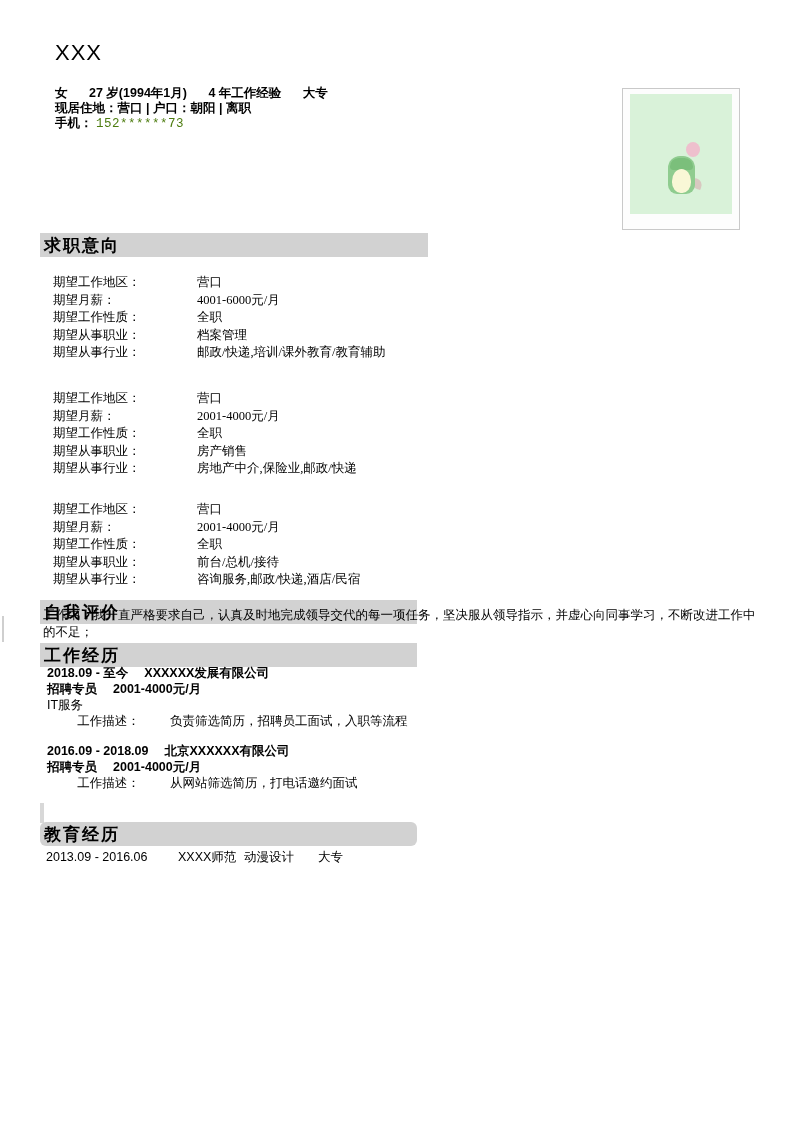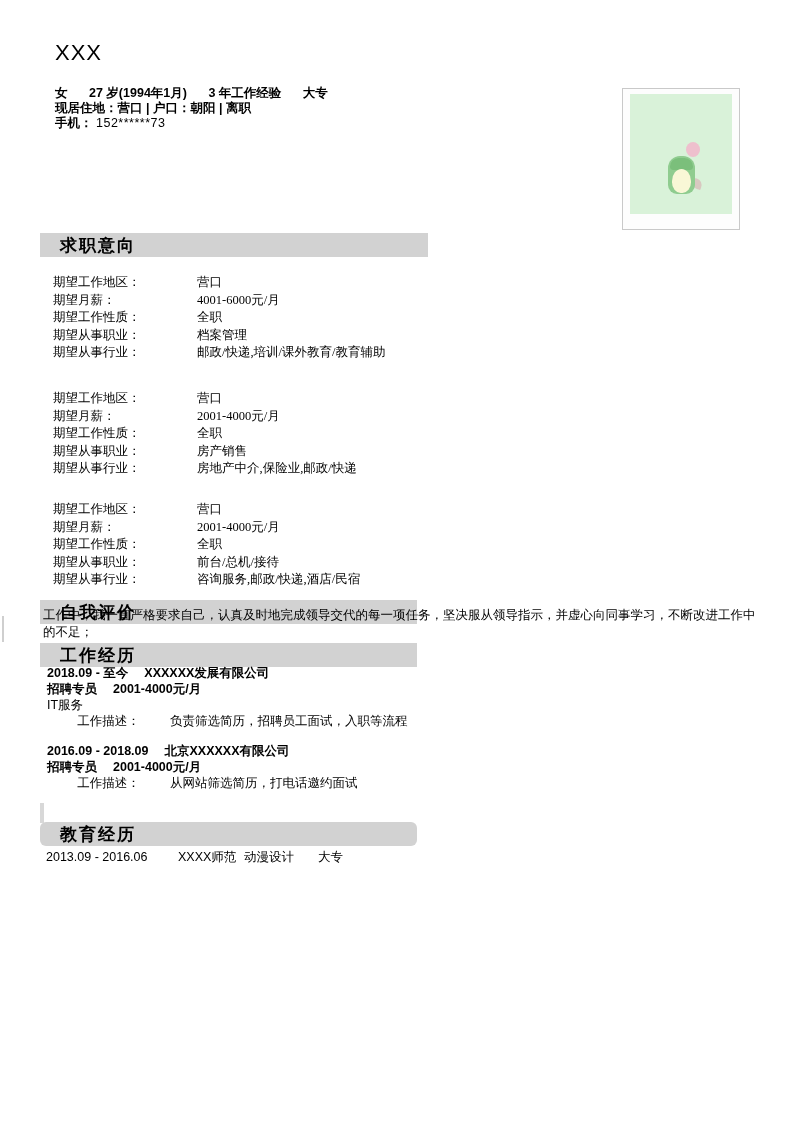--- a/index.html
+++ b/index.html
@@ -14,42 +14,42 @@
   
   .name{
     position:absolute;left:55px;top:40px;
     font-size:22px;font-weight:normal;letter-spacing:1px;
   }
   .hdr-line{position:absolute;left:55px;font-size:12.5px;font-weight:bold;line-height:15px;}
   .hdr-line.l1{top:86px;}
   .hdr-line.l2{top:101px;}
   .hdr-line.l3{top:116px;font-weight:bold;}
   .hdr-line .part{margin-right:18px;}
-  .phone-num{font-weight:normal;color:#000000;letter-spacing:0.5px;}
+  .phone-num{font-weight:normal;color:#4d7c0f;letter-spacing:0.5px;font-family:Liberation Mono, monospace;}
   
   .photo{
     position:absolute;left:622px;top:88px;width:118px;height:142px;
     background:#fdfdfd;border:1px solid #c9c9c9;box-sizing:border-box;
     padding:5px 7px 15px 7px;
   }
   .photo-inner{position:relative;width:100%;height:100%;background:#d9f2d9;}
   .balloon{position:absolute;right:32px;top:48px;width:14px;height:15px;border-radius:50%;background:#eec0cd;}
   .pet-body{
     position:absolute;left:38px;top:62px;width:27px;height:38px;
     background:#8fcc8f;border-radius:12px 12px 9px 9px;
   }
   .pet-head{position:absolute;left:2px;top:2px;width:23px;height:12px;background:#7bbf7b;border-radius:10px 10px 4px 4px;}
   .pet-belly{position:absolute;left:4px;bottom:1px;width:19px;height:24px;background:#f9f7d6;border-radius:50% 50% 45% 45%;}
   .pet-tail{position:absolute;left:63px;top:85px;width:9px;height:10px;background:#d8c8c0;border-radius:2px 70% 10% 60%;transform:rotate(18deg);}
   
   .bar{
     position:absolute;left:40px;height:24px;background:#d2d2d2;
     display:flex;align-items:center;
     font-size:17px;font-weight:bold;letter-spacing:2px;
-    padding-left:20px;box-sizing:border-box;
+    padding-left:4px;box-sizing:border-box;
   }
   
   .kv-block{position:absolute;left:53px;width:700px;}
   .kv{display:flex;font-size:12.5px;line-height:17.5px;font-family:Liberation Serif, serif;}
   .kv .k{width:144px;flex-shrink:0;}
   .kv .v{flex:1;}
   
   .para{
     position:absolute;left:43px;width:716px;
     font-size:12.5px;line-height:16.5px;
@@ -72,21 +72,21 @@
 </head>
 <body>
 
 <div class="page">
 
   <div class="name">XXX</div>
 
   <div class="hdr-line l1">
     <span class="part">女</span>
     <span class="part">27 岁(1994年1月)</span>
-    <span class="part">3 年工作经验</span>
+    <span class="part">4 年工作经验</span>
     <span class="part">大专</span>
   </div>
 
   <div class="hdr-line l2">现居住地：营口 | 户口：朝阳 | 离职</div>
 
   <div class="hdr-line l3">
     <span>手机：</span>
     <span class="phone-num">152******73</span>
   </div>
 

